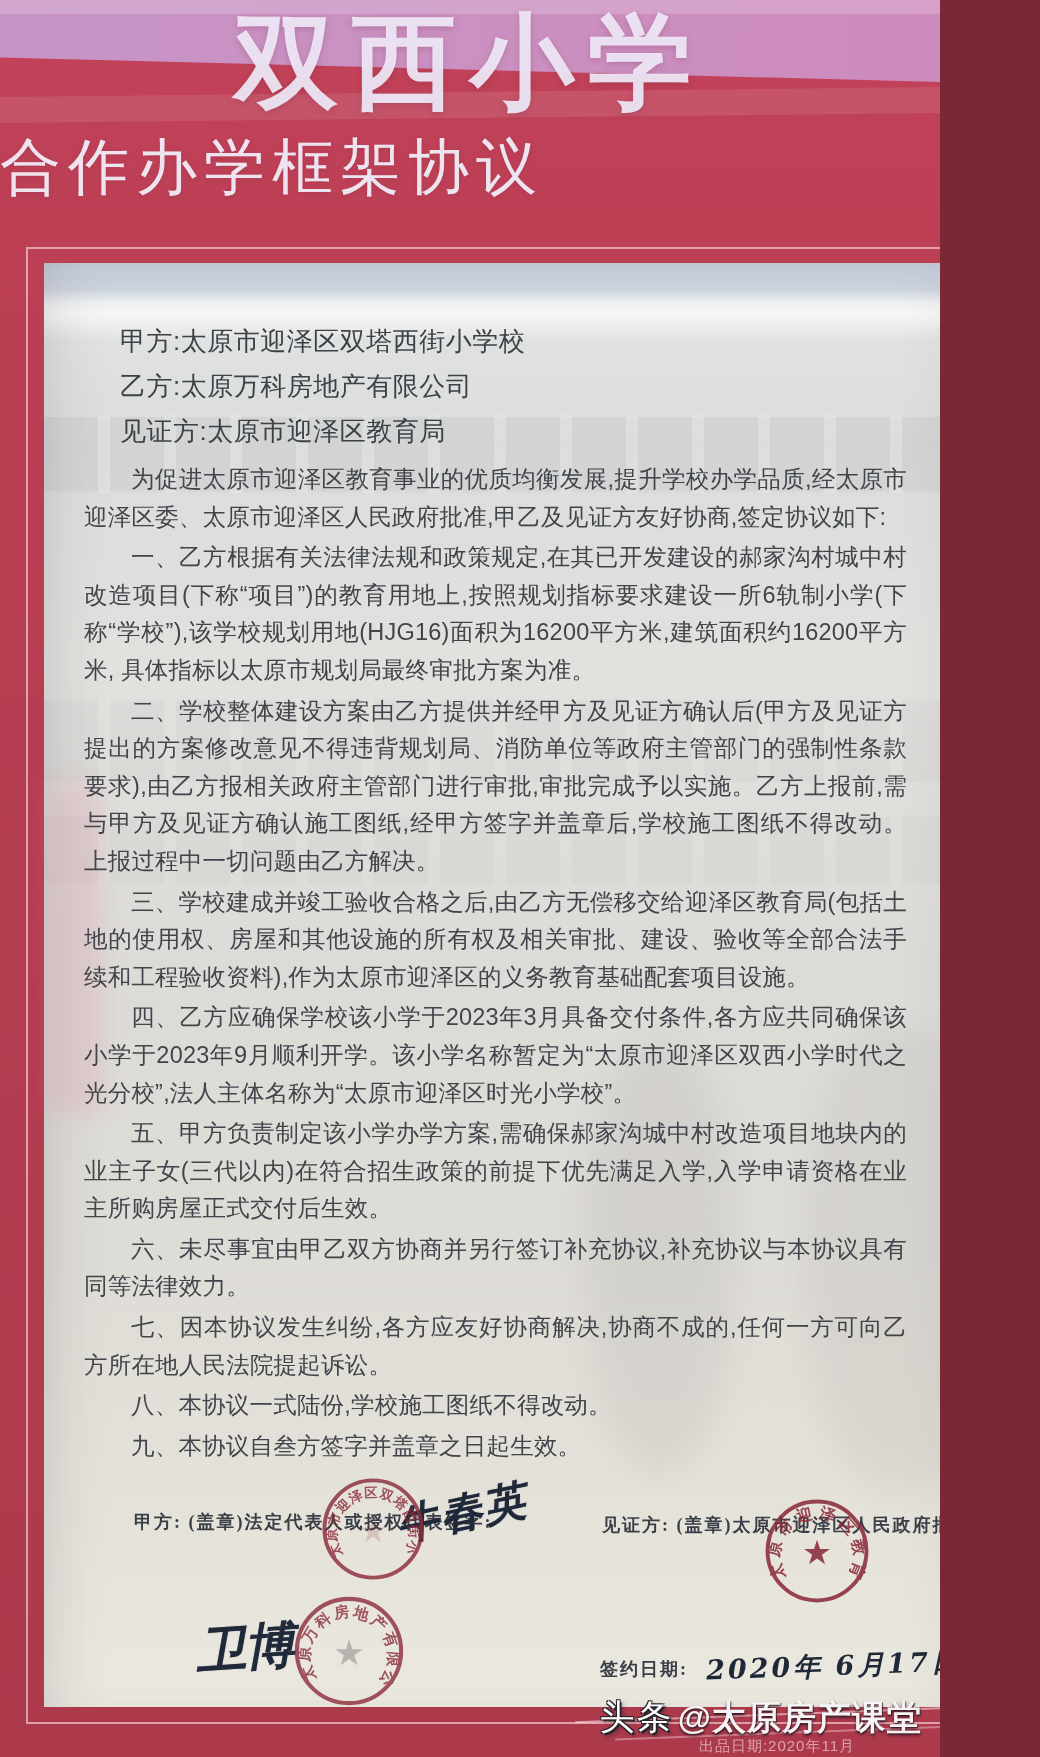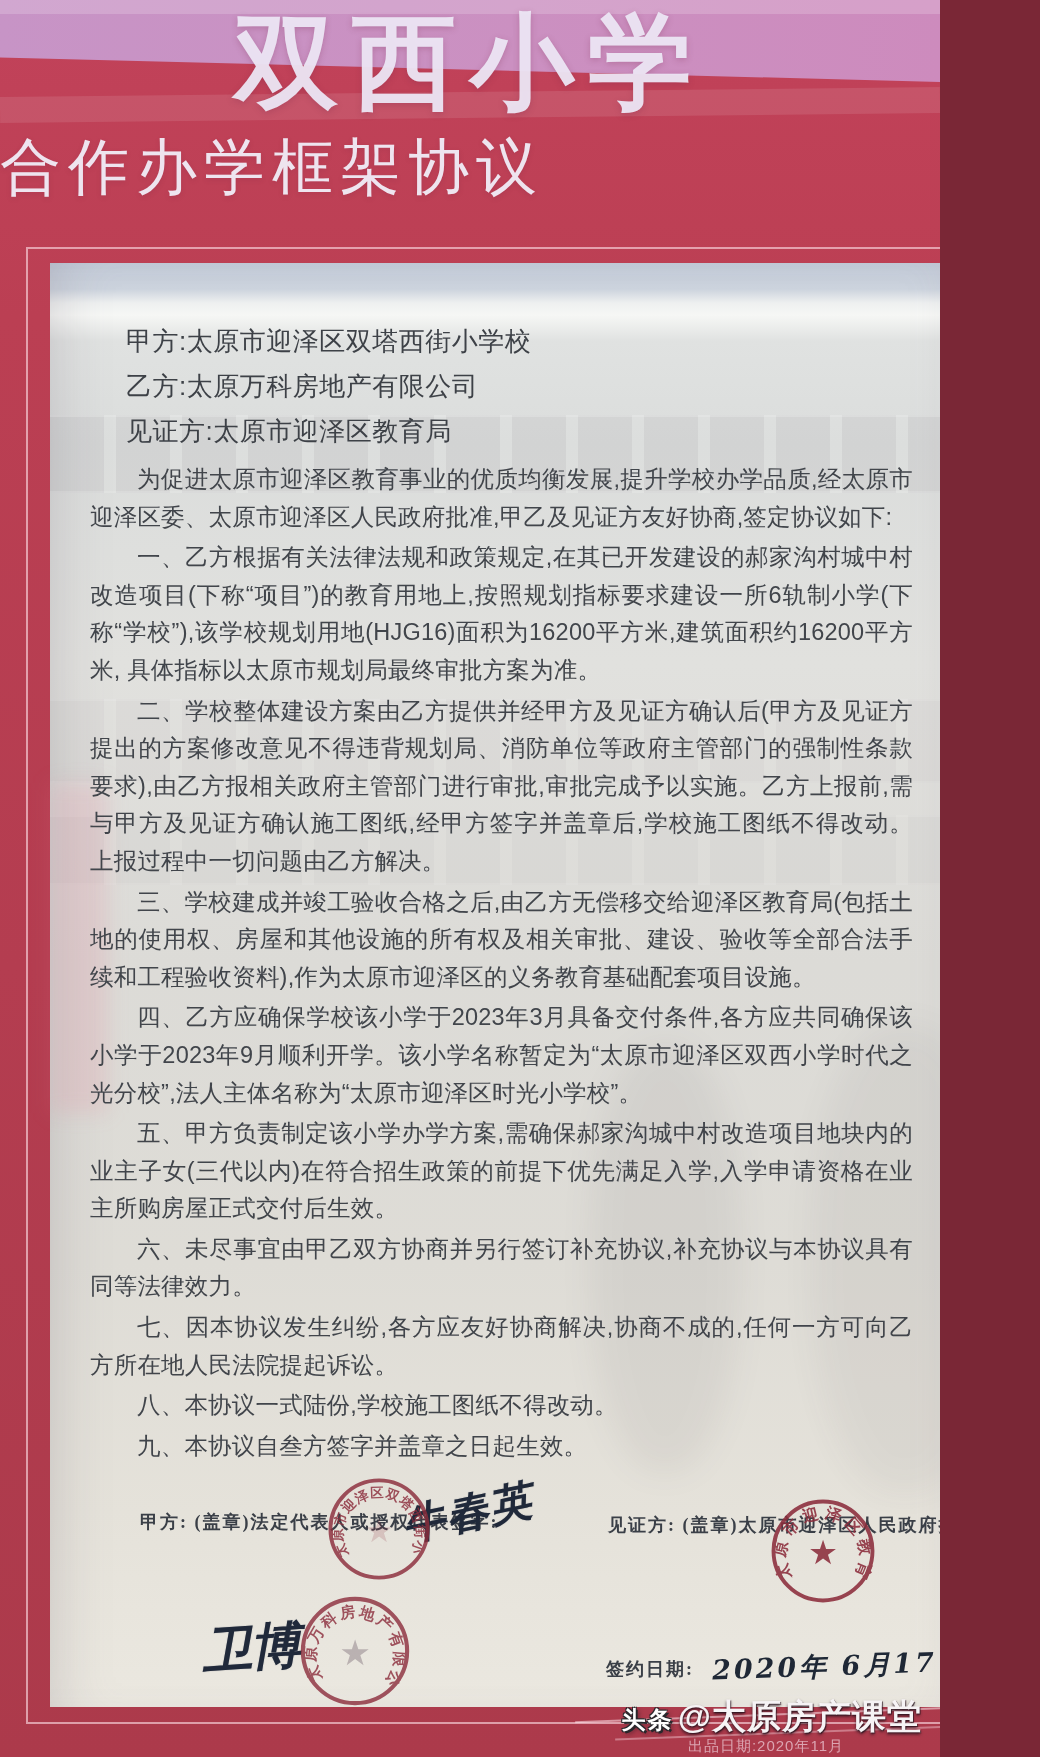--- a/index.html
+++ b/index.html
@@ -23,21 +23,21 @@
     color:rgba(236,230,244,.95);text-shadow:0 2px 6px rgba(120,40,70,.25);
   }
   .title-sub{
     position:absolute;left:0;top:134px;width:100%;text-align:left;
     font-size:61px;line-height:1.1;font-weight:500;letter-spacing:7px;
     color:rgba(240,235,246,.96);text-shadow:0 2px 5px rgba(120,40,70,.2);
   }
   
   .frame{position:absolute;left:26px;top:247px;width:936px;height:1473px;border:2px solid rgba(255,226,233,.6);}
   .paper{
-    position:absolute;left:50px;top:263px;width:908px;height:1444px;
+    position:absolute;left:44px;top:263px;width:908px;height:1444px;
     background:linear-gradient(180deg,
       #c4ccd9 0px,#ccd3dd 26px,#eef0f0 40px,#f6f7f5 52px,#e0e2e1 78px,
       #dbdddc 180px,#e1e1de 400px,#dcdbd7 700px,#dedcd6 1000px,#e5e2da 1250px,#ebe8e0 1444px);
     box-shadow:inset 42px 0 60px -42px rgba(110,100,115,.28), inset -30px 0 55px -38px rgba(140,130,145,.22);
   }
   .reflect{position:absolute;left:0;width:100%;pointer-events:none;}
   .shelf{background:
       repeating-linear-gradient(90deg, rgba(60,50,65,.10) 0 54px, rgba(255,255,255,.06) 54px 66px);
       border-top:2px solid rgba(255,255,255,.28);border-bottom:2px solid rgba(255,255,255,.22);}
   .shelf1{top:152px;height:74px;opacity:.55;}
@@ -80,28 +80,28 @@
   .stamp1 .stamp-star{opacity:.22;}
   .stamp2{left:717px;top:1232px;width:112px;height:112px;opacity:.88;}
   .stamp3{left:246px;top:1329px;width:118px;height:118px;opacity:.80;}
   .stamp3 .stamp-star{fill:#8f8289;opacity:.65;}
   
   .bline{position:absolute;height:2px;background:rgba(255,230,236,.55);}
   .bline1{left:575px;top:1712px;width:480px;transform:rotate(-2.2deg);}
   .bline2{left:615px;top:1730px;width:440px;transform:rotate(-2.2deg);opacity:.7;}
   .watermark{position:absolute;right:18px;top:1694px;white-space:nowrap;}
   .wm-brand{
-    font-size:24px;font-weight:700;color:#ffffff;letter-spacing:2px;
+    font-size:35px;font-weight:400;color:#ffffff;letter-spacing:2px;
     text-shadow:2px 2px 0 #27272b,-1px -1px 0 #27272b,1px -1px 0 #27272b,-1px 1px 0 #27272b,3px 3px 4px rgba(20,20,25,.5);
   }
   .wm-handle{
     font-size:34px;font-weight:bold;color:#f6f3f5;letter-spacing:1px;
     text-shadow:0 2px 3px rgba(40,20,30,.85),1px 1px 0 rgba(40,20,30,.6);
   }
-  .caption{position:absolute;right:96px;top:1737px;font-size:15px;color:rgba(222,170,182,.95);letter-spacing:1px;margin-left:12px;}
+  .caption{position:absolute;right:85px;top:1737px;font-size:15px;color:rgba(222,170,182,.95);letter-spacing:1px;margin-left:12px;}
 </style>
 </head>
 <body>
 
 <div class="stage">
 
   <div class="pink-band">
     <div class="pink-band-hl"></div>
   </div>
   <div class="glass-streak-top"></div>

